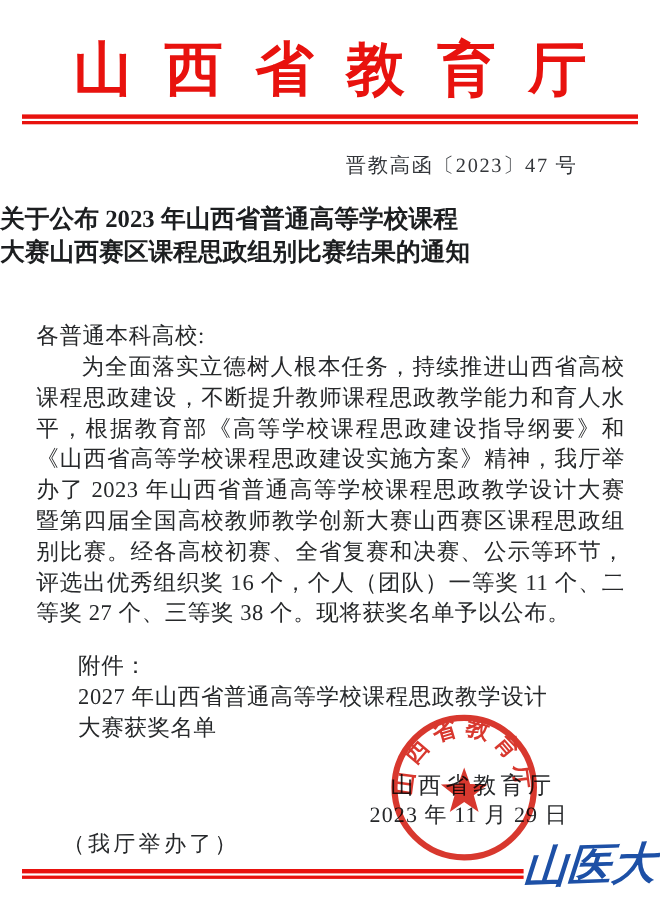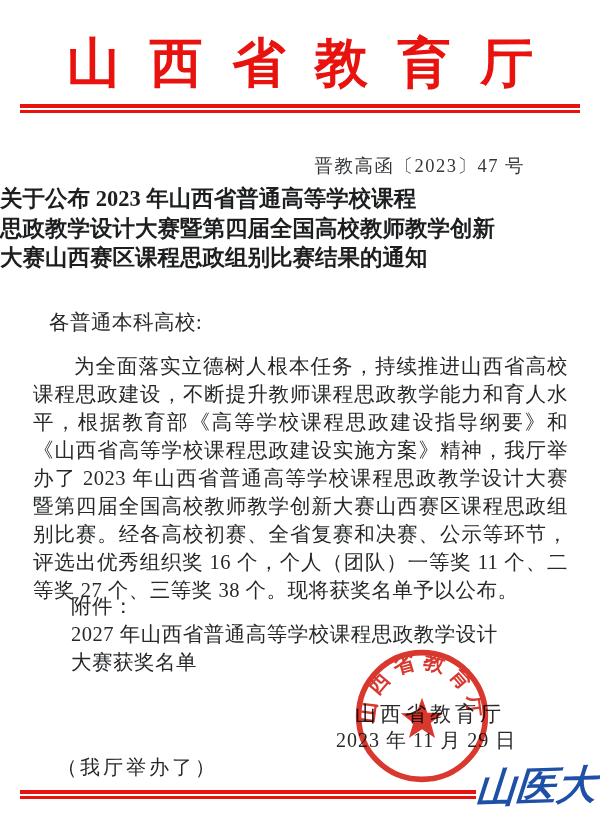--- a/index.html
+++ b/index.html
@@ -26,35 +26,35 @@
     background:#ffffff;
     border-top:4.5px solid #e8120e;
     border-bottom:3px solid #e8120e;
   }
   .rule-top{top:104px;}
   .rule-bottom{top:790px;z-index:2;}
   
   .doc-number{
     position:absolute;left:0;top:137px;width:525px;
     text-align:right;font-size:18.5px;color:#33363a;
-    letter-spacing:1.5px;white-space:nowrap;margin-top:16px;
+    letter-spacing:1.5px;white-space:nowrap;
   }
   
   .title{
     position:absolute;left:0;top:184px;width:600px;
     text-align:left;font-size:22.5px;font-weight:bold;
     line-height:29.5px;color:#1c1e20;
   }
   
   .body-block{
     position:absolute;left:33px;top:292px;width:535px;
     font-size:20.5px;line-height:28px;color:#26282a;
     letter-spacing:0.5px;
   }
-  .salutation{margin:16px;}
+  .salutation{margin:0;}
   .body-par{
     margin:0;text-indent:2em;text-align:justify;text-justify:inter-character;
   }
   
   .attachment{
     position:absolute;left:71px;top:592px;
     display:flex;flex-direction:column;
     font-size:20.5px;line-height:28px;color:#26282a;letter-spacing:0.5px;
   }
   .attachment-label{white-space:nowrap;}
@@ -100,21 +100,20 @@
 
   <div class="agency">
     <span class="agency-inner">山西省教育厅</span>
   </div>
   <div class="double-rule rule-top"></div>
 
   <div class="doc-number">晋教高函〔2023〕47 号</div>
 
   <div class="title">
     <div>关于公布 2023 年山西省普通高等学校课程</div>
-    <div>思政教学设计大赛暨第四届全国高校教师教学创新</div>
     <div>大赛山西赛区课程思政组别比赛结果的通知</div>
   </div>
 
   <div class="body-block">
     <p class="salutation">各普通本科高校:</p>
     <p class="body-par">为全面落实立德树人根本任务，持续推进山西省高校课程思政建设，不断提升教师课程思政教学能力和育人水平，根据教育部《高等学校课程思政建设指导纲要》和《山西省高等学校课程思政建设实施方案》精神，我厅举办了 2023 年山西省普通高等学校课程思政教学设计大赛暨第四届全国高校教师教学创新大赛山西赛区课程思政组别比赛。经各高校初赛、全省复赛和决赛、公示等环节，评选出优秀组织奖 16 个，个人（团队）一等奖 11 个、二等奖 27 个、三等奖 38 个。现将获奖名单予以公布。</p>
   </div>
 
   <div class="attachment">
     <span class="attachment-label">附件：</span>

